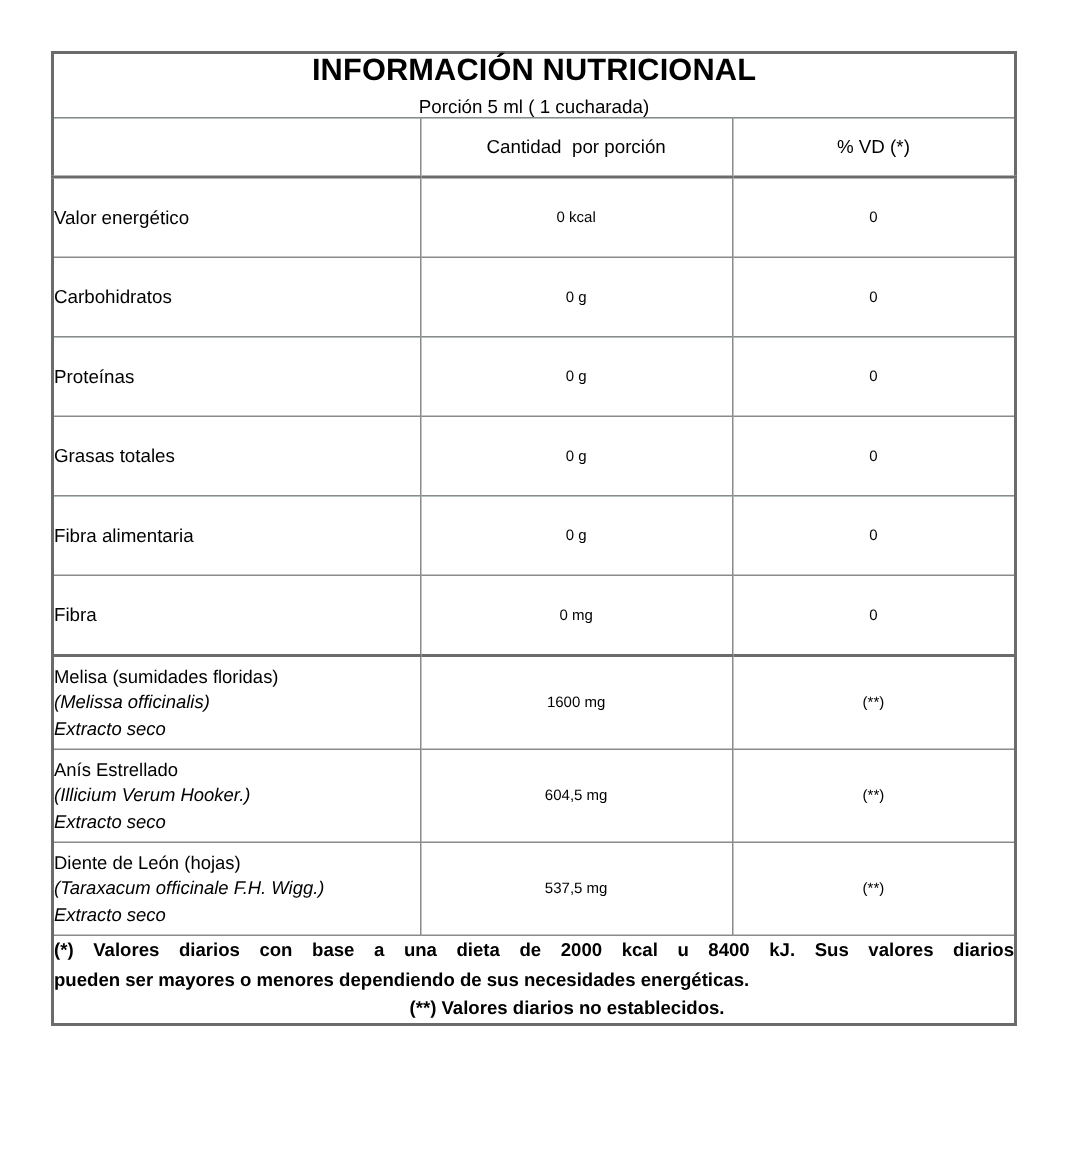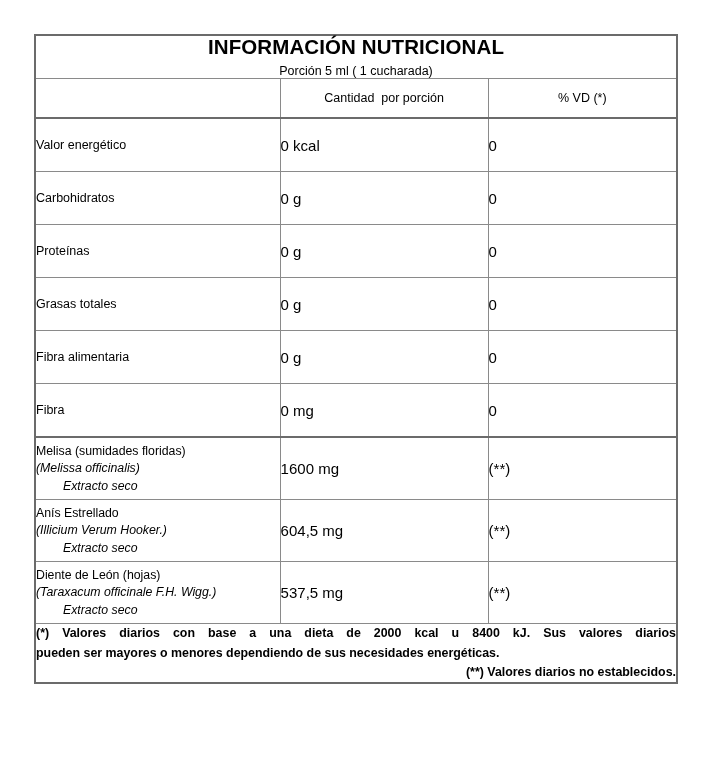--- a/index.html
+++ b/index.html
@@ -78,57 +78,58 @@
   .head-row td.col-name { border-bottom: 2px solid #6b6b6b; }
 
   
   .data-row td { height: 52px; }
   .cell-name {
     font-size: 12.5px;
     padding-left: 12px;
     text-align: left;
   }
   .cell-num {
-    font-size: 15px;
+    font-size: 10px;
+    text-align: center;
   }
 
   
   .sec-top td { border-top: 2px solid #6b6b6b; }
 
   
   .herb-row td { height: 61px; }
   .herb-name {
     font-size: 12.3px;
     padding: 4px 6px 4px 12px;
     text-align: left;
     line-height: 1.42;
   }
   .herb-common { font-style: normal; display: block; }
   .herb-latin  { font-style: italic; display: block; }
-  .herb-form   { font-style: italic; display: block; margin-left: 27px; }
+  .herb-form   { font-style: italic; display: block; }
 
   
   .foot-cell {
     border-top: 2px solid #6b6b6b;
     padding: 7px 10px 9px 10px;
     font-size: 12.4px;
     font-weight: bold;
     line-height: 1.56;
   }
   .foot-justify {
     text-align: justify;
     text-align-last: justify;
     margin: 0;
   }
   .foot-rest {
     text-align: left;
     margin: 0;
   }
   .foot-last {
-    text-align: right;
+    text-align: center;
     margin: 0;
     padding-left: 44px;
   }
 </style>
 </head>
 <body>
 
 <div class="page">
 
   <table class="nutri-table">

